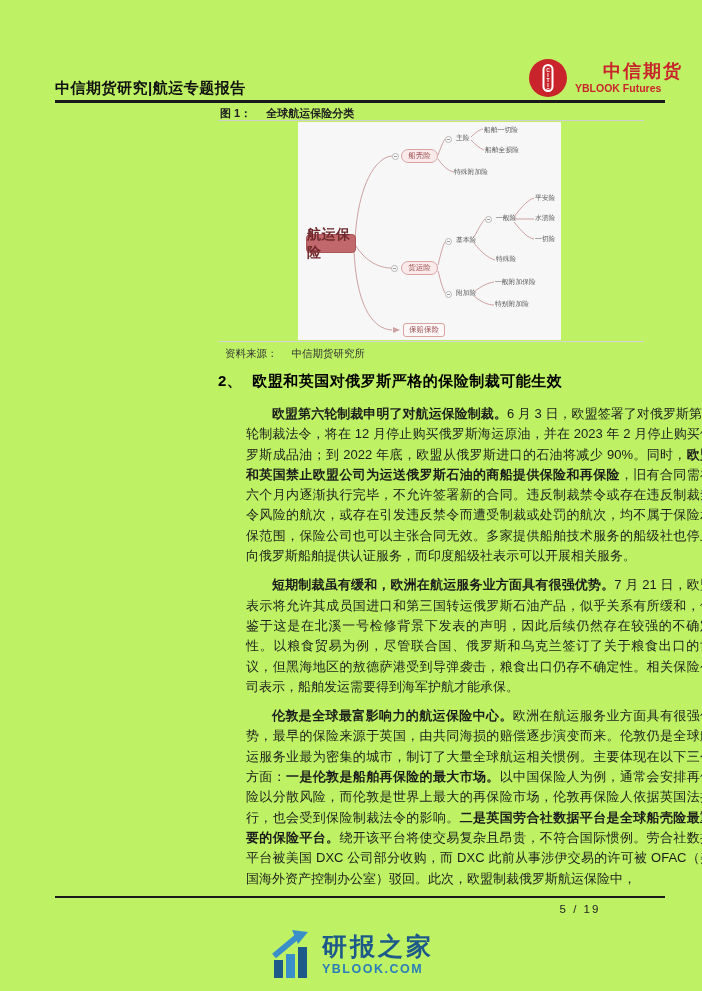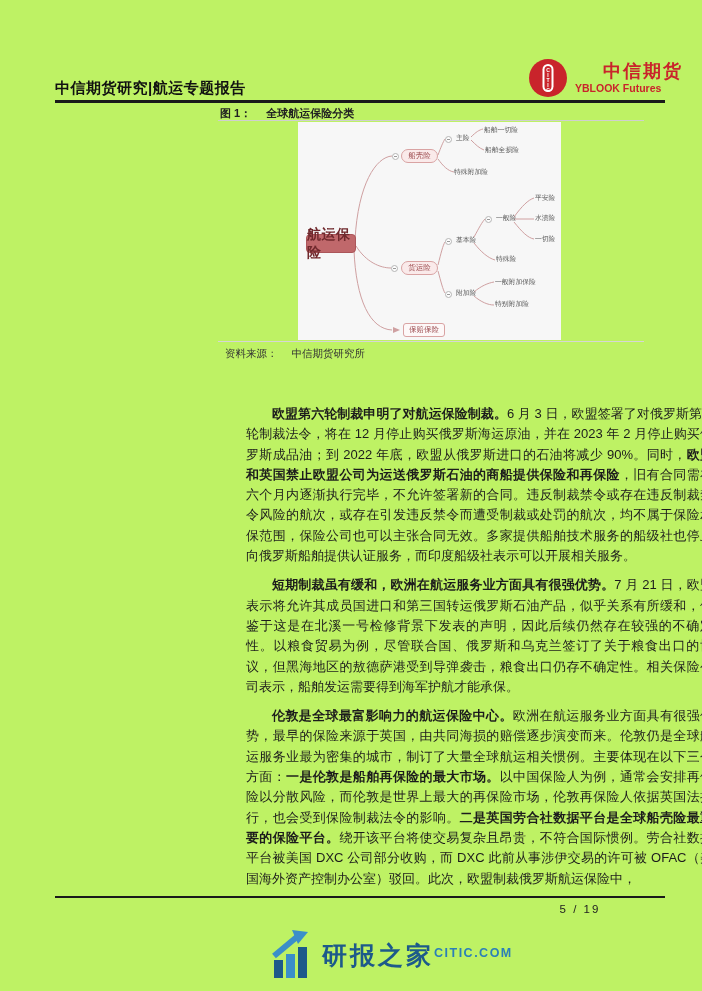--- a/index.html
+++ b/index.html
@@ -44,21 +44,21 @@
   .article-body p{margin:0 0 9px 0;text-indent:2em;}
   .article-body .b{font-weight:bold;}
 
   
   .footer-rule{position:absolute;left:55px;top:896px;width:610px;height:1.5px;background:#1a1a1a;}
   .page-number{position:absolute;left:540px;top:903px;width:80px;text-align:center;font-size:11.5px;color:#222;letter-spacing:2px;}
 
   
   .watermark{position:absolute;left:272px;top:930px;display:flex;align-items:center;}
   .wm-icon{width:44px;height:50px;margin-right:6px;}
-  .wm-txt{display:flex;line-height:1;justify-content:space-between;}
+  .wm-txt{display:flex;flex-direction:column;line-height:1;justify-content:space-between;}
   .wm-cn{font-size:25px;font-weight:bold;color:#1d5a8a;letter-spacing:3px;}
   .wm-en{font-size:12.5px;font-weight:bold;color:#2b7fb8;margin-top:4px;letter-spacing:1.5px;}
 </style>
 </head>
 <body>
 
 <div class="page">
 
   <div class="report-title">中信期货研究|航运专题报告</div>
 
@@ -135,37 +135,40 @@
     <span class="mm-leaf" style="left:197px;top:178px;">特别附加险</span>
 
     <div class="mm-branch pni">保赔保险</div>
   </div>
 
   <div class="figure-bottom-rule"></div>
   <div class="fig-source">
     <span>资料来源：</span><span class="src-val">中信期货研究所</span>
   </div>
 
+  <div class="section-heading">
+    <span class="h-num">2、</span><span>欧盟和英国对俄罗斯严格的保险制裁可能生效</span>
+  </div>
 
   <div class="article-body">
       <p><span class="b">欧盟第六轮制裁申明了对航运保险制裁。</span><span>6 月 3 日，欧盟签署了对俄罗斯第 6 轮制裁法令，将在 12 月停止购买俄罗斯海运原油，并在 2023 年 2 月停止购买俄罗斯成品油；到 2022 年底，欧盟从俄罗斯进口的石油将减少 90%。同时，</span><span class="b">欧盟和英国禁止欧盟公司为运送俄罗斯石油的商船提供保险和再保险</span><span>，旧有合同需在六个月内逐渐执行完毕，不允许签署新的合同。违反制裁禁令或存在违反制裁禁令风险的航次，或存在引发违反禁令而遭受制裁或处罚的航次，均不属于保险承保范围，保险公司也可以主张合同无效。多家提供船舶技术服务的船级社也停止向俄罗斯船舶提供认证服务，而印度船级社表示可以开展相关服务。</span></p>
       <p><span class="b">短期制裁虽有缓和，欧洲在航运服务业方面具有很强优势。</span><span>7 月 21 日，欧盟表示将允许其成员国进口和第三国转运俄罗斯石油产品，似乎关系有所缓和，但鉴于这是在北溪一号检修背景下发表的声明，因此后续仍然存在较强的不确定性。以粮食贸易为例，尽管联合国、俄罗斯和乌克兰签订了关于粮食出口的协议，但黑海地区的敖德萨港受到导弹袭击，粮食出口仍存不确定性。相关保险公司表示，船舶发运需要得到海军护航才能承保。</span></p>
       <p><span class="b">伦敦是全球最富影响力的航运保险中心。</span><span>欧洲在航运服务业方面具有很强优势，最早的保险来源于英国，由共同海损的赔偿逐步演变而来。伦敦仍是全球航运服务业最为密集的城市，制订了大量全球航运相关惯例。主要体现在以下三个方面：</span><span class="b">一是伦敦是船舶再保险的最大市场。</span><span>以中国保险人为例，通常会安排再保险以分散风险，而伦敦是世界上最大的再保险市场，伦敦再保险人依据英国法执行，也会受到保险制裁法令的影响。</span><span class="b">二是英国劳合社数据平台是全球船壳险最重要的保险平台。</span><span>绕开该平台将使交易复杂且昂贵，不符合国际惯例。劳合社数据平台被美国 DXC 公司部分收购，而 DXC 此前从事涉伊交易的许可被 OFAC（美国海外资产控制办公室）驳回。此次，欧盟制裁俄罗斯航运保险中，</span></p>
     </div>
 
   <div class="footer-rule"></div>
   <div class="page-number">5 / 19</div>
 
   <div class="watermark">
     <svg class="wm-icon" viewBox="0 0 44 50">
       <rect x="2" y="30" width="9" height="18" fill="#1d5a8a"></rect>
       <rect x="14" y="24" width="9" height="24" fill="#3b8fc9"></rect>
       <rect x="26" y="17" width="9" height="31" fill="#1d5a8a"></rect>
       <path d="M2,26 L26,6" stroke="#3b8fc9" stroke-width="6" fill="none"></path>
       <path d="M20,0 L36,2 L26,14 Z" fill="#3b8fc9"></path>
     </svg>
     <div class="wm-txt">
       <span class="wm-cn">研报之家</span>
-      <span class="wm-en">CITIC.COM</span>
+      <span class="wm-en">YBLOOK.COM</span>
     </div>
   </div>
 
 </div>
 
 </body></html>

